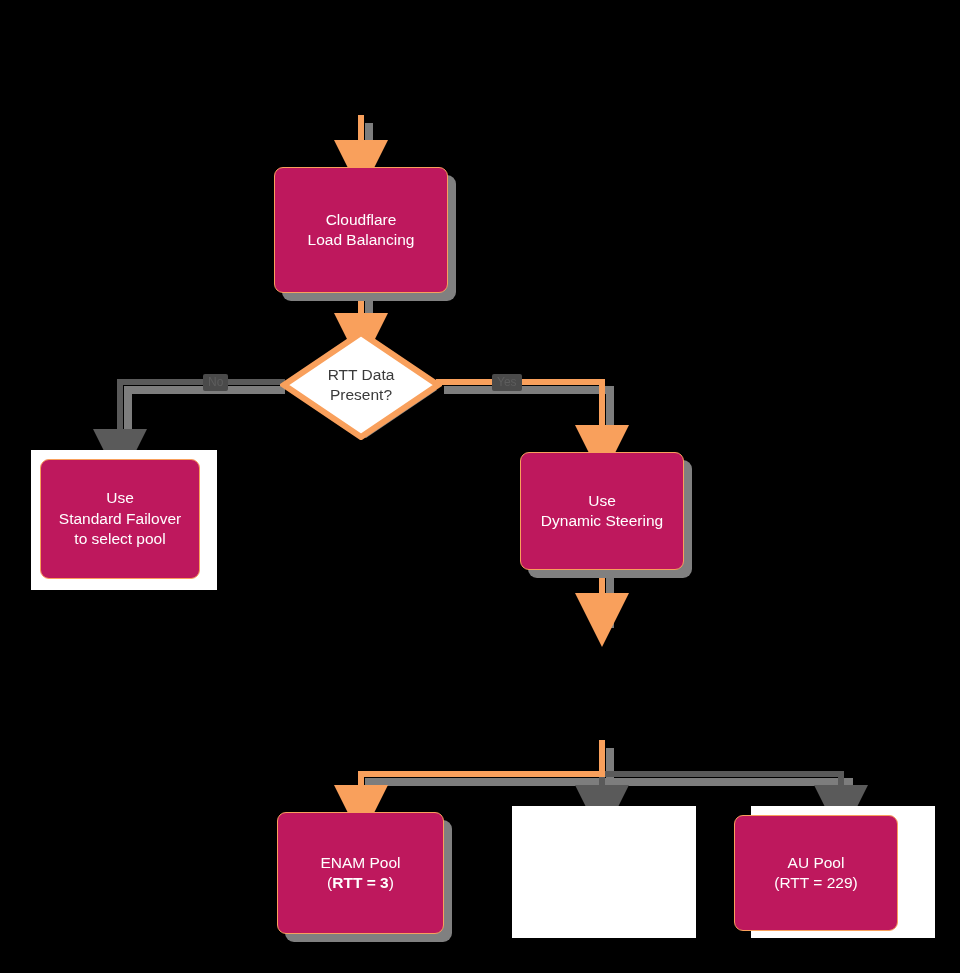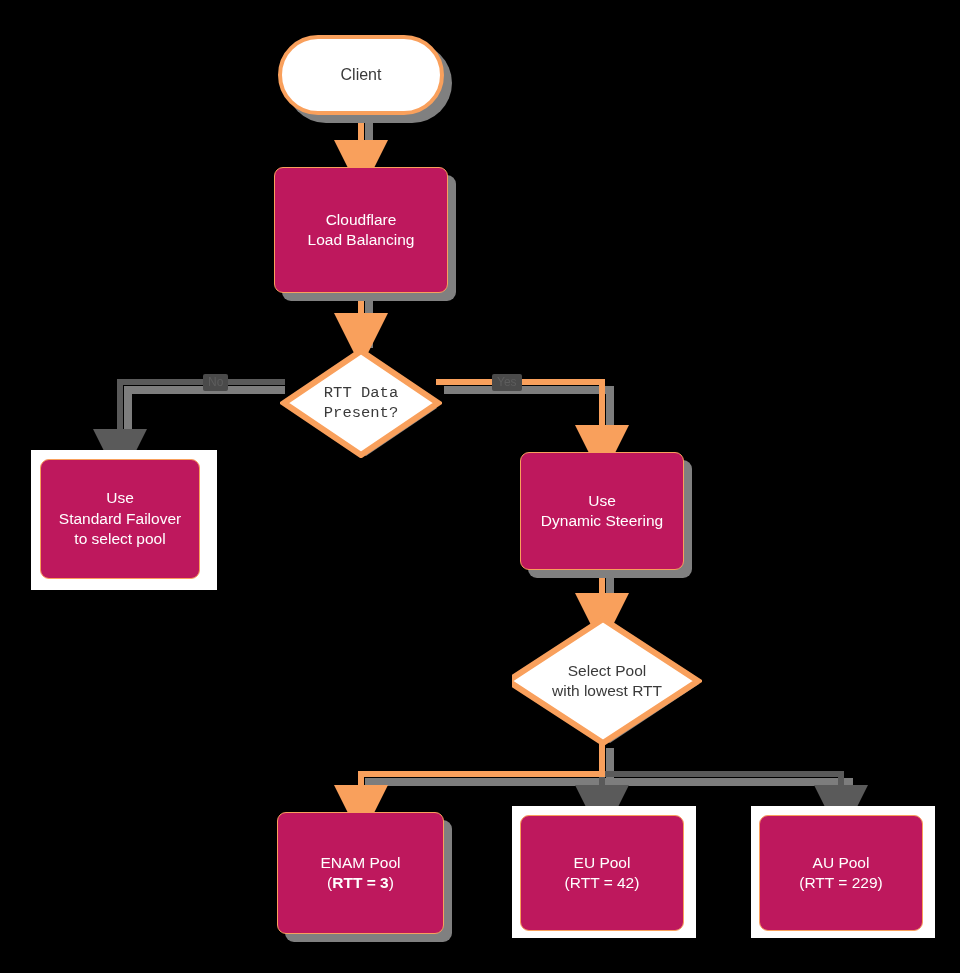--- a/index.html
+++ b/index.html
@@ -139,69 +139,54 @@
       <path d="M436,382 L602,382 L602,452" marker-end="url(#arrow-orange)"></path>
       <path d="M602,570 L602,620" marker-end="url(#arrow-orange)"></path>
       <path d="M602,740 L602,774 L361,774 L361,812" marker-end="url(#arrow-orange)"></path>
     </g>
   </svg>
 
   <div class="edge-label" style="left:203px; top:374px;">No</div>
 
   <div class="edge-label" style="left:492px; top:374px;">Yes</div>
 
-  <div class="node rounded-term" style="left:278px; top:35px; width:166px; height:80px;">
-    <span class="lines">Client</span>
-  </div>
 
   <div class="node box" style="left:274px; top:167px; width:174px; height:126px;">
     <span class="lines">Cloudflare
 Load Balancing</span>
   </div>
 
-  <div class="diamond-wrap" style="left:280px; top:348px; width:162px; height:110px;font-family:Liberation Mono, monospace;">
+  <div class="diamond-wrap" style="left:280px; top:330px; width:162px; height:110px;">
     <svg class="diamond-shape" viewBox="0 0 162 110">
       <polygon points="86,10 157,60 86,108 15,60" fill="#808080"></polygon>
       <polygon points="81,3 158,55 81,107 4,55" fill="#ffffff" stroke="#f9a05c" stroke-width="6"></polygon>
     </svg>
     <div class="diamond-label lines" style="padding-bottom:3px;">RTT Data
 Present?</div>
   </div>
 
   <div class="white-plate" style="left:31px; top:450px; width:186px; height:140px;"></div>
   <div class="node box" style="left:40px; top:459px; width:160px; height:120px; box-shadow:none;">
     <span class="lines">Use
 Standard Failover
 to select pool</span>
   </div>
 
   <div class="node box" style="left:520px; top:452px; width:164px; height:118px;">
     <span class="lines">Use
 Dynamic Steering</span>
   </div>
 
-  <div class="diamond-wrap" style="left:512px; top:615px; width:190px; height:132px;">
-    <svg class="diamond-shape" viewBox="0 0 190 132">
-      <polygon points="98,11 187,69 98,128 9,69" fill="#808080"></polygon>
-      <polygon points="91,4 186,66 91,128 -4,66" fill="#ffffff" stroke="#f9a05c" stroke-width="6"></polygon>
-    </svg>
-    <div class="diamond-label lines" style="padding-bottom:4px;">Select Pool
-with lowest RTT</div>
-  </div>
 
   <div class="node box" style="left:277px; top:812px; width:167px; height:122px; flex-direction:column;">
     <span>ENAM Pool</span>
     <span>(<span class="bold">RTT = 3</span>)</span>
   </div>
 
   <div class="white-plate" style="left:512px; top:806px; width:184px; height:132px;"></div>
-  <div class="node box" style="left:520px; top:815px; width:164px; height:116px; flex-direction:column; box-shadow:none;">
-    <span>EU Pool</span>
-    <span>(RTT = 42)</span>
-  </div>
 
   <div class="white-plate" style="left:751px; top:806px; width:184px; height:132px;"></div>
-  <div class="node box" style="left:759px; top:815px; width:164px; height:116px; flex-direction:column; box-shadow:none;">
+  <div class="node box" style="left:734px; top:815px; width:164px; height:116px; flex-direction:column; box-shadow:none;">
     <span>AU Pool</span>
     <span>(RTT = 229)</span>
   </div>
 
 </div>
 
 </body></html>

